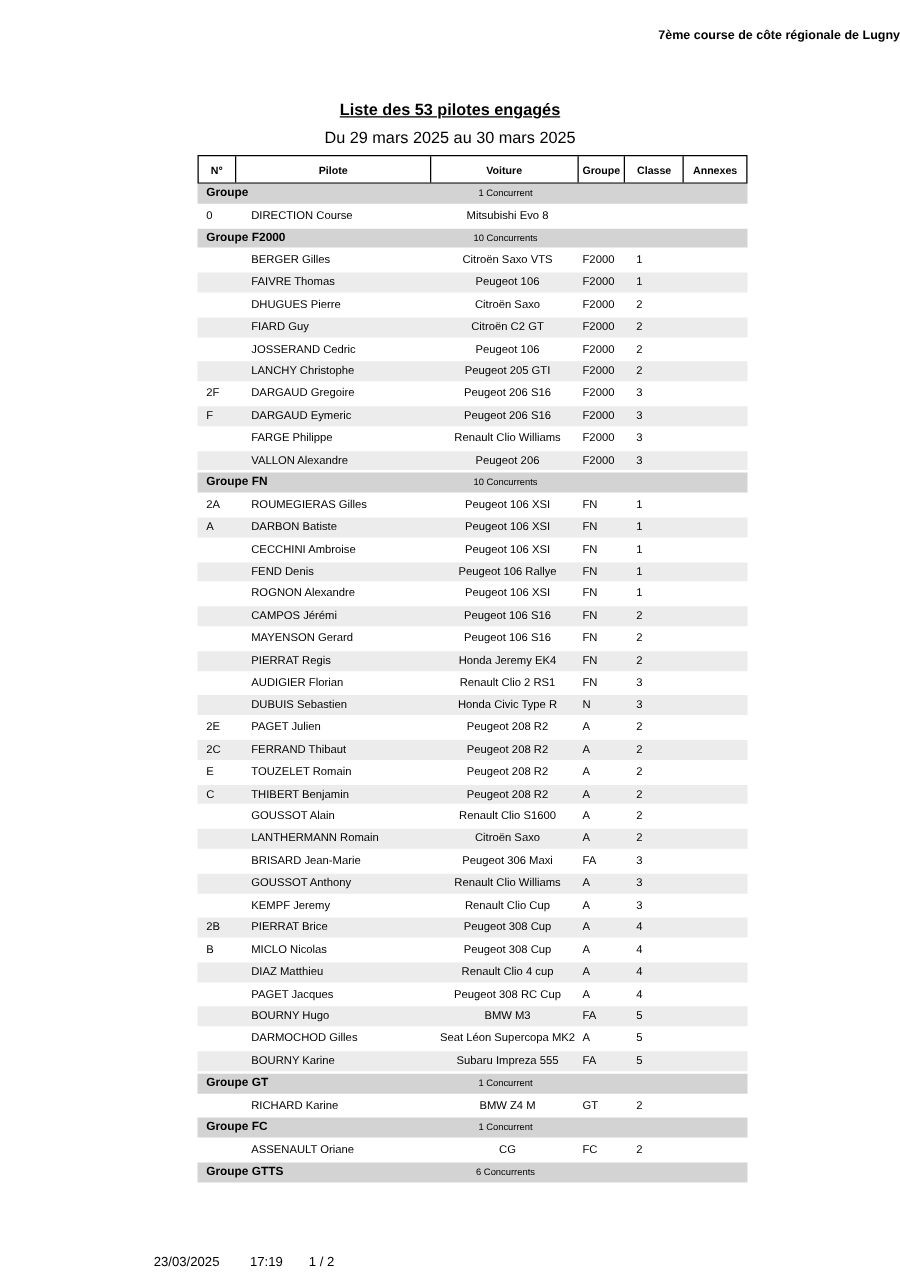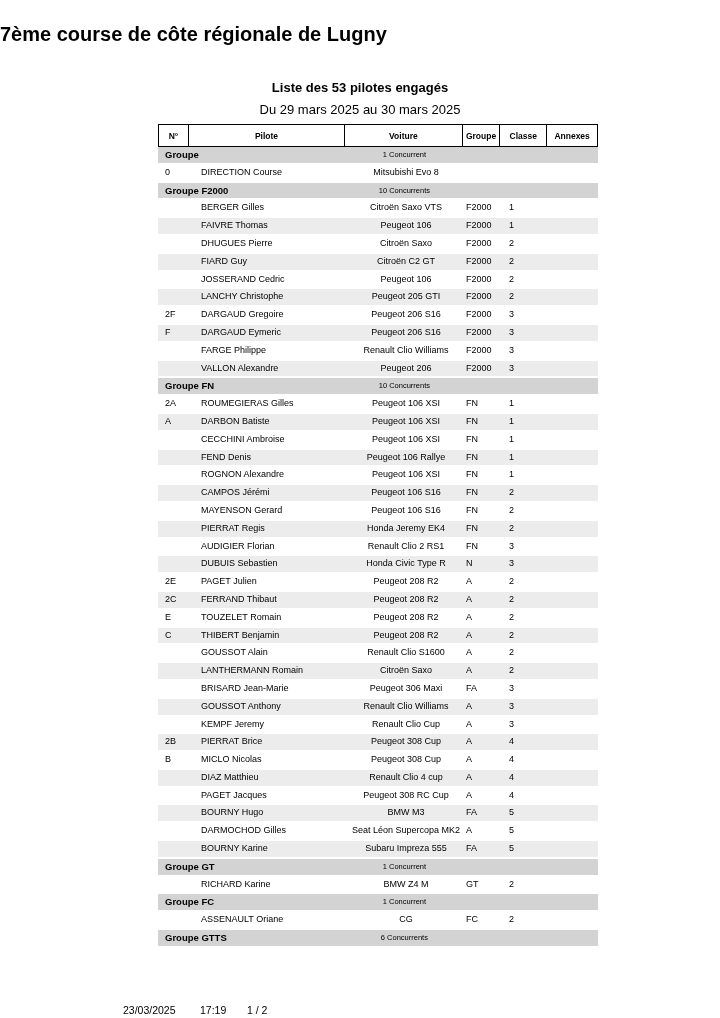--- a/index.html
+++ b/index.html
@@ -5,25 +5,25 @@
   * { margin:0; padding:0; box-sizing:border-box; }
   html,body { width:720px; height:1018px; }
   body {
     position:relative;
     background:#fff;
     font-family:"Liberation Sans","DejaVu Sans",sans-serif;
     color:#000;
   }
   .doc-title {
     position:absolute; top:23px; left:0; width:720px;
-    text-align:left; font-size:20px; font-weight:bold;
+    text-align:right; font-size:10px; font-weight:bold;
   }
   .doc-subtitle {
     position:absolute; top:80px; left:0; width:720px;
-    text-align:center; font-size:13px; font-weight:bold;
+    text-align:center; font-size:13px; font-weight:bold;text-decoration:underline;
   }
   .doc-daterange {
     position:absolute; top:102px; left:0; width:720px;
     text-align:center; font-size:13px;
   }
   .entry-table {
     position:absolute; top:124px; left:158px; width:440px;
   }
   .thead {
     display:flex; height:23px;

